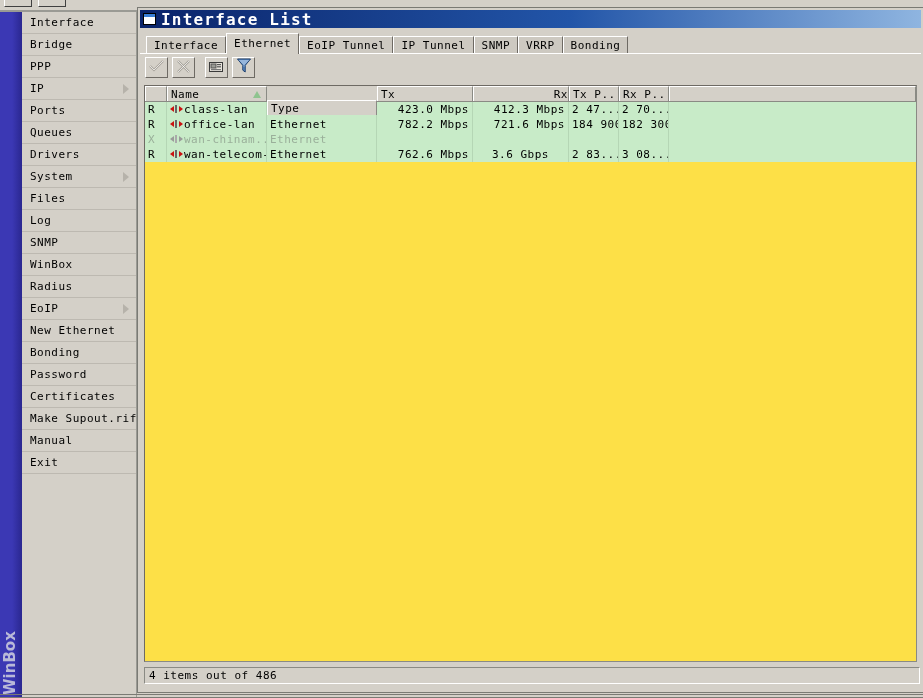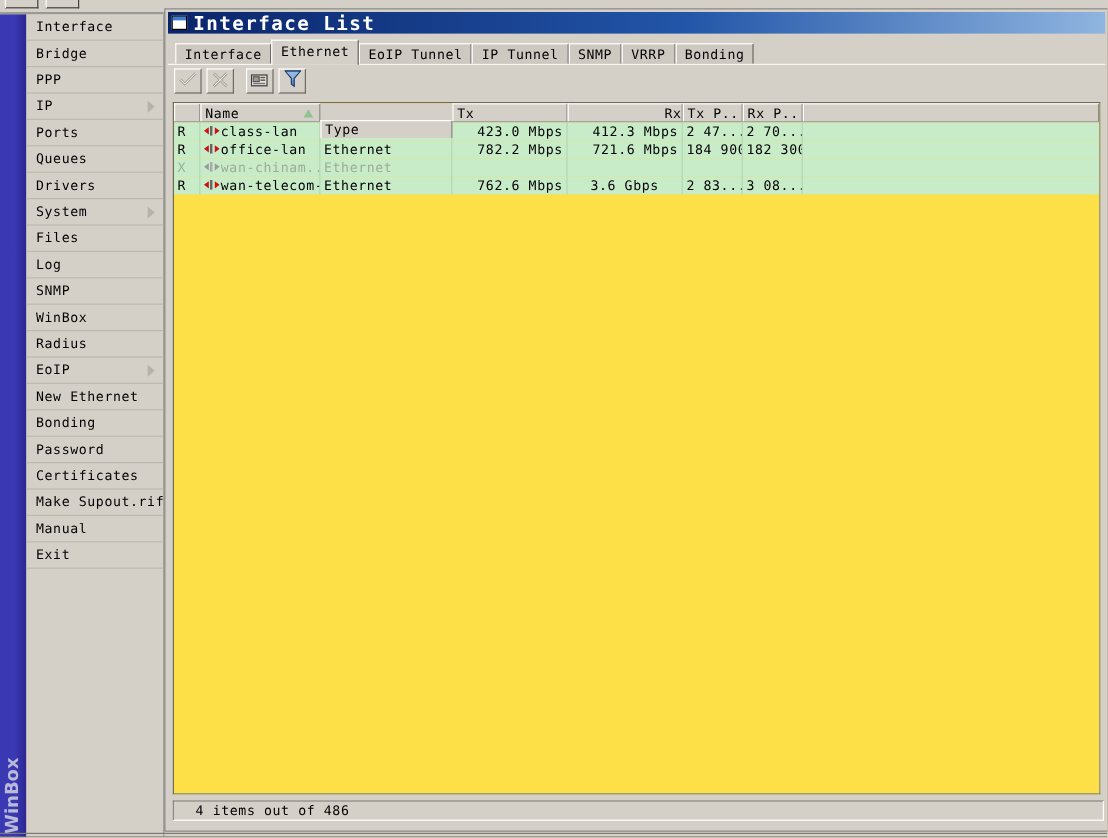--- a/index.html
+++ b/index.html
@@ -301,21 +301,21 @@
     bottom: 6px;
     height: 17px;
     background: #d4d0c8;
     border: 1px solid #8a8a84;
     border-right-color: #ffffff;
     border-bottom-color: #ffffff;
     box-sizing: border-box;
     font-size: 11px;
     line-height: 15px;
     letter-spacing: 0.5px;
-    padding-left: 18px;
+    padding-left: 4px;
     color: #000;
     white-space: nowrap;
   }
 
   
   .frame-bot {
     position: absolute;
     left: 0; right: 0;
     height: 1px;
     background: #7a7a74;

